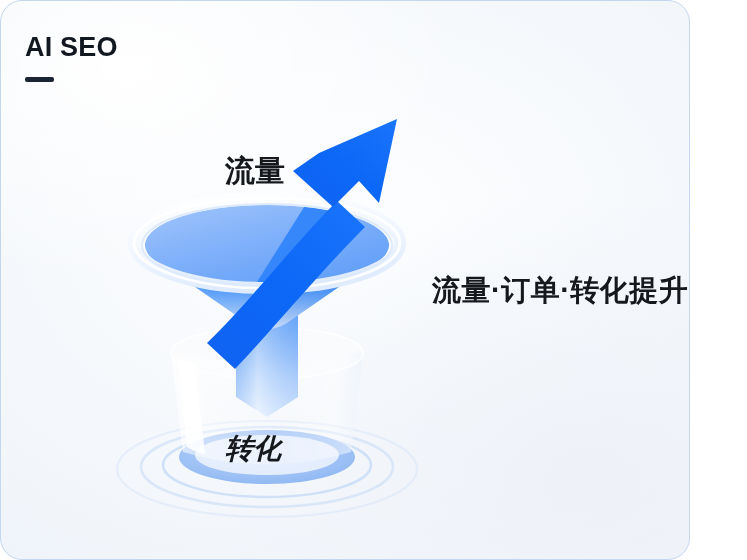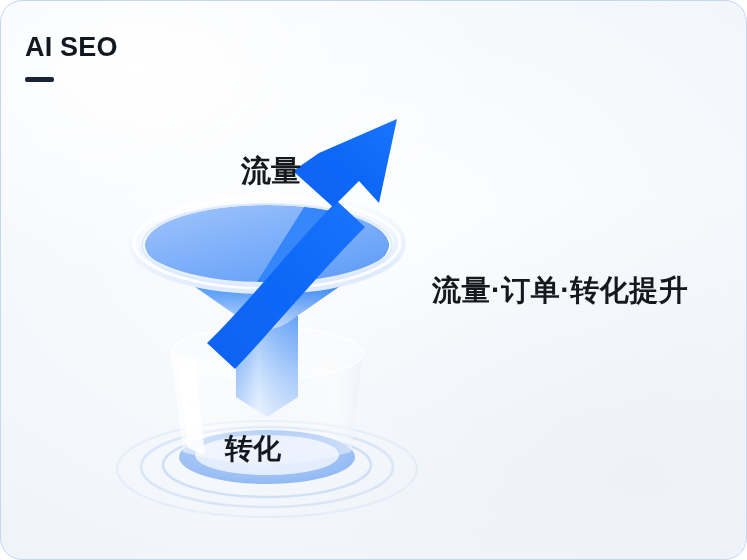--- a/index.html
+++ b/index.html
@@ -6,21 +6,21 @@
     margin: 0;
     padding: 0;
     background: #ffffff;
   }
   body {
     font-family: "Liberation Sans", "DejaVu Sans", sans-serif;
   }
 
   #canvas {
     position: relative;
-    width: 747px;
+    width: 690px;
     height: 560px;
     overflow: hidden;
     box-sizing: border-box;
     border: 1.5px solid #c4d6f0;
     border-radius: 22px;
     background:
       radial-gradient(ellipse 70% 55% at 18% 12%, #ffffff 0%, rgba(255,255,255,0) 70%),
       radial-gradient(ellipse 80% 70% at 85% 85%, #eef2f8 0%, rgba(238,242,248,0) 72%),
       radial-gradient(ellipse 90% 80% at 50% 40%, #fdfeff 0%, #f4f7fb 62%, #eef3f9 100%);
   }
@@ -81,26 +81,26 @@
     position: absolute;
     font-weight: bold;
     color: #15181d;
     line-height: 1;
     white-space: nowrap;
   }
   .caption-traffic {
     left: 224px;
     top: 155px;
     font-size: 30px;
-    margin-left: 16px;
   }
   .caption-conversion {
     left: 224px;
     top: 434px;
     font-size: 28px;
+    font-style: italic;
   }
 </style>
 </head>
 <body>
 
 <div id="canvas">
 
   <div class="title-block">
     <div class="title-text">AI SEO</div>
     <div class="title-rule"></div>

